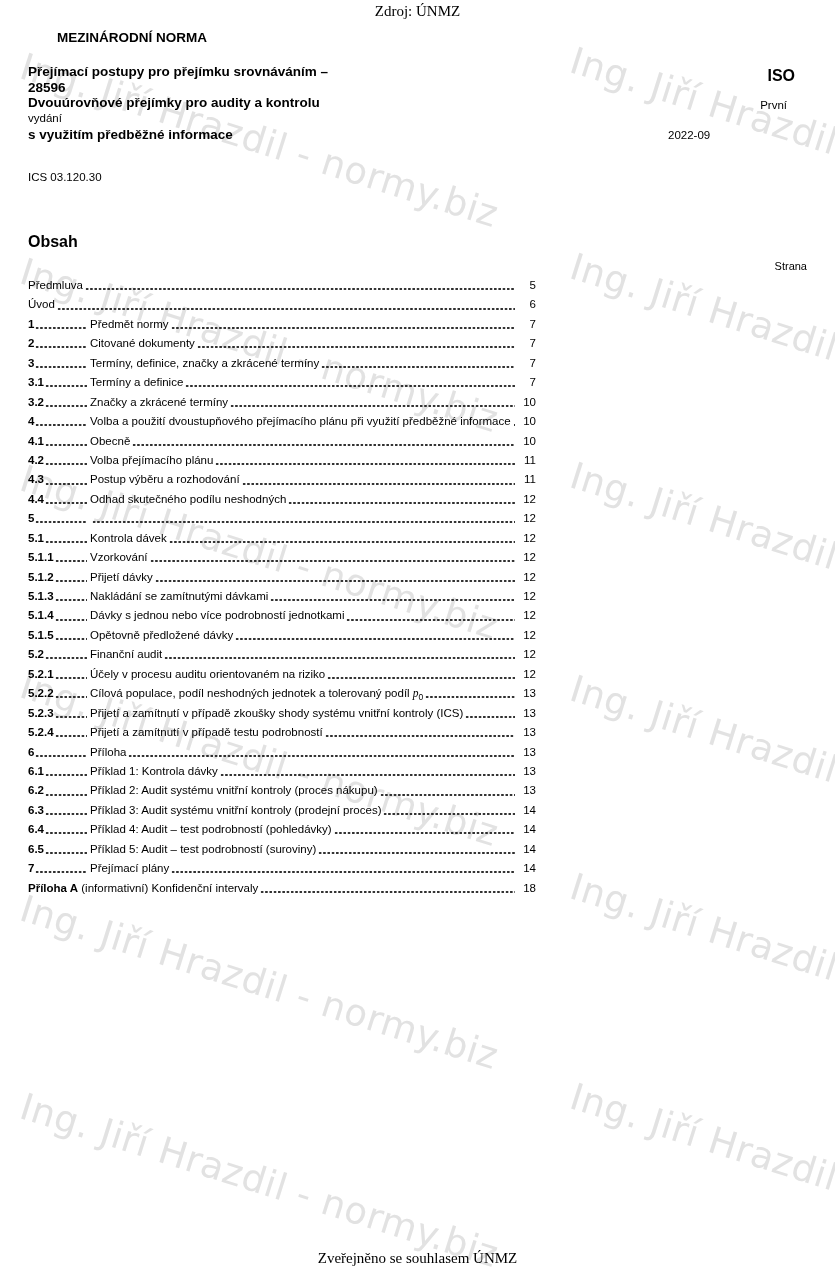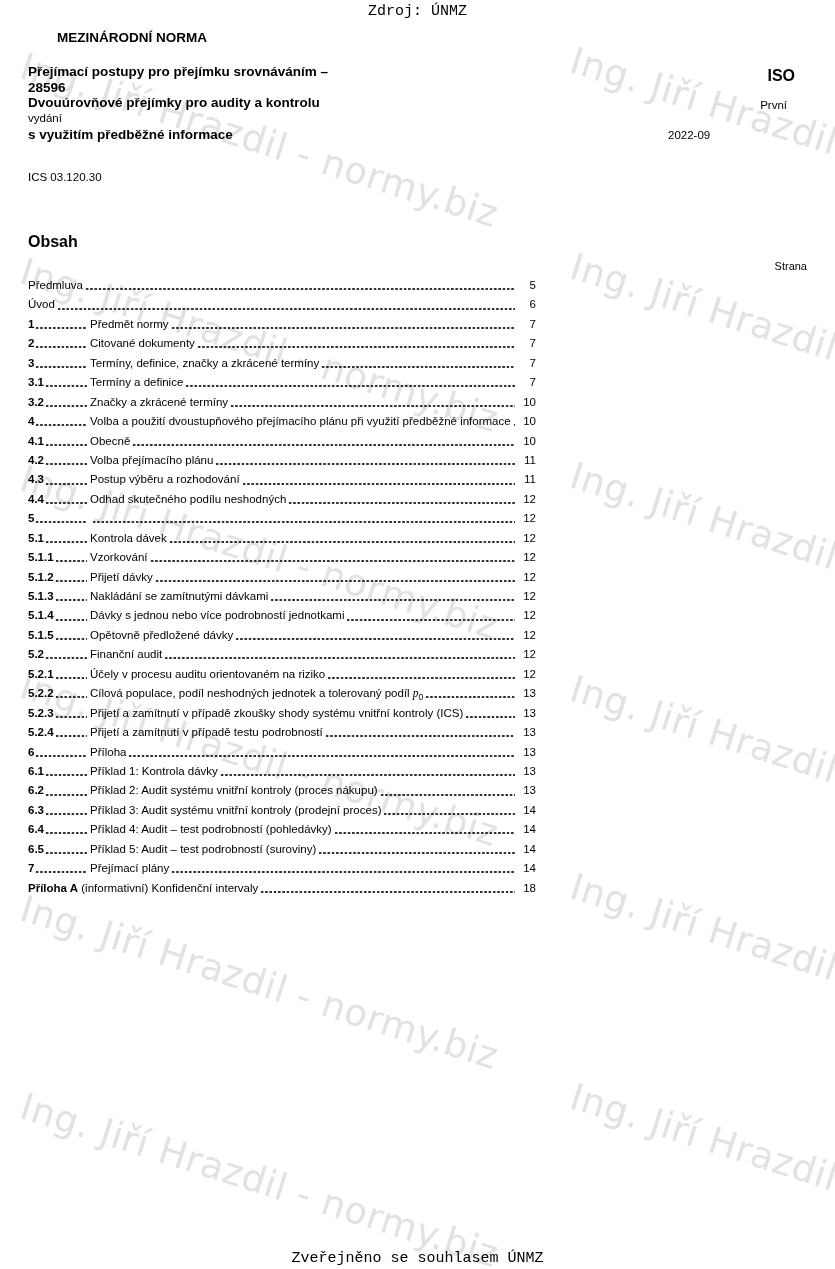--- a/index.html
+++ b/index.html
@@ -18,21 +18,21 @@
     white-space:nowrap;
     font-family:"DejaVu Sans",sans-serif;
     transform-origin:0 0;
     transform:rotate(17.5deg);
     letter-spacing:0.5px;
     user-select:none;
   }
   
   #content{position:absolute;inset:0;z-index:1;}
   .mono{
-    font-family:Liberation Mono, monospace;
+    font-family:Liberation Serif, serif;
     font-size:15px;
     letter-spacing:0px;
   }
   #source-line{position:absolute;top:3px;left:0;width:100%;text-align:center;}
   #footer-line{position:absolute;top:1250px;left:0;width:100%;text-align:center;}
   #doc-type{position:absolute;left:28px;top:30px;font-size:13.5px;font-weight:bold;padding-left:29px;}
   #title-block{position:absolute;left:28px;top:64px;width:500px;}
   .title-line{height:15.7px;line-height:15.7px;font-size:13.5px;font-weight:bold;}
   .title-line.regular{font-weight:normal;font-size:11.5px;}
   #iso-label{position:absolute;top:67px;right:40px;font-size:16px;font-weight:bold;}

